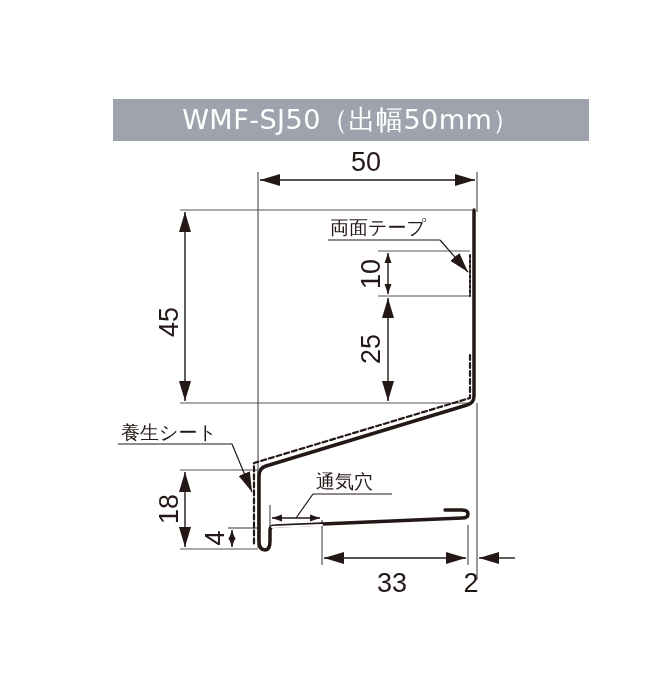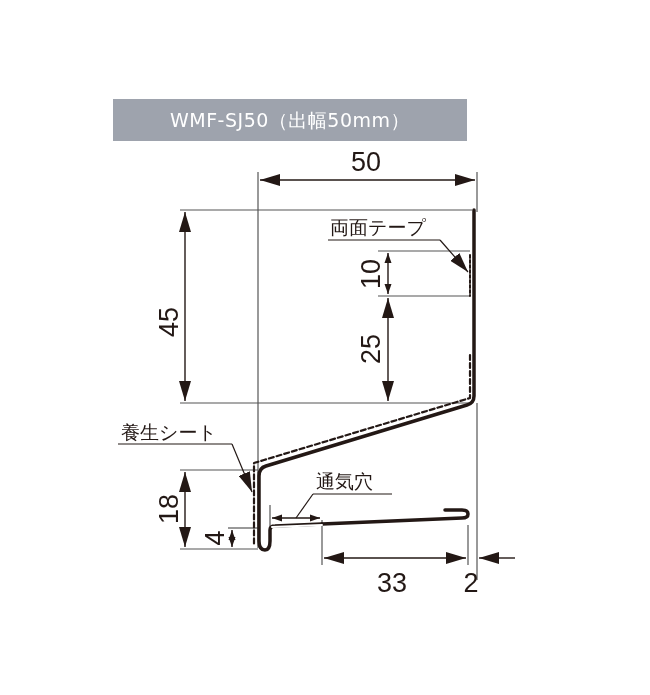--- a/index.html
+++ b/index.html
@@ -1,19 +1,19 @@
 <!DOCTYPE html>
 <html><head>
   <meta charset="utf-8">
   <style>
     html, body { margin: 0; padding: 0; background: #ffffff; }
     body { width: 650px; height: 695px; position: relative; overflow: hidden;
            font-family: "DejaVu Sans", "Liberation Sans", sans-serif; }
-    .title-bar { position: absolute; left: 113px; top: 99px; width: 354px; height: 42px;
-                 background: #9ea3ad; color: #ffffff; font-size: 19px; line-height: 42px;
+    .title-bar { position: absolute; left: 113px; top: 99px; width: 476px; height: 42px;
+                 background: #9ea3ad; color: #ffffff; font-size: 27px; line-height: 42px;
                  text-align: center; letter-spacing: 0.5px; }
     svg { position: absolute; left: 0; top: 0; }
     .dim { font-family: "Liberation Sans", "DejaVu Sans", sans-serif; font-size: 27px; fill: #231815; }
     .lbl { font-family: "DejaVu Sans", sans-serif; font-size: 19px; fill: #231815; }
   </style>
 </head>
 <body>
 
 <div class="title-bar">WMF-SJ50（出幅50mm）</div>
 

